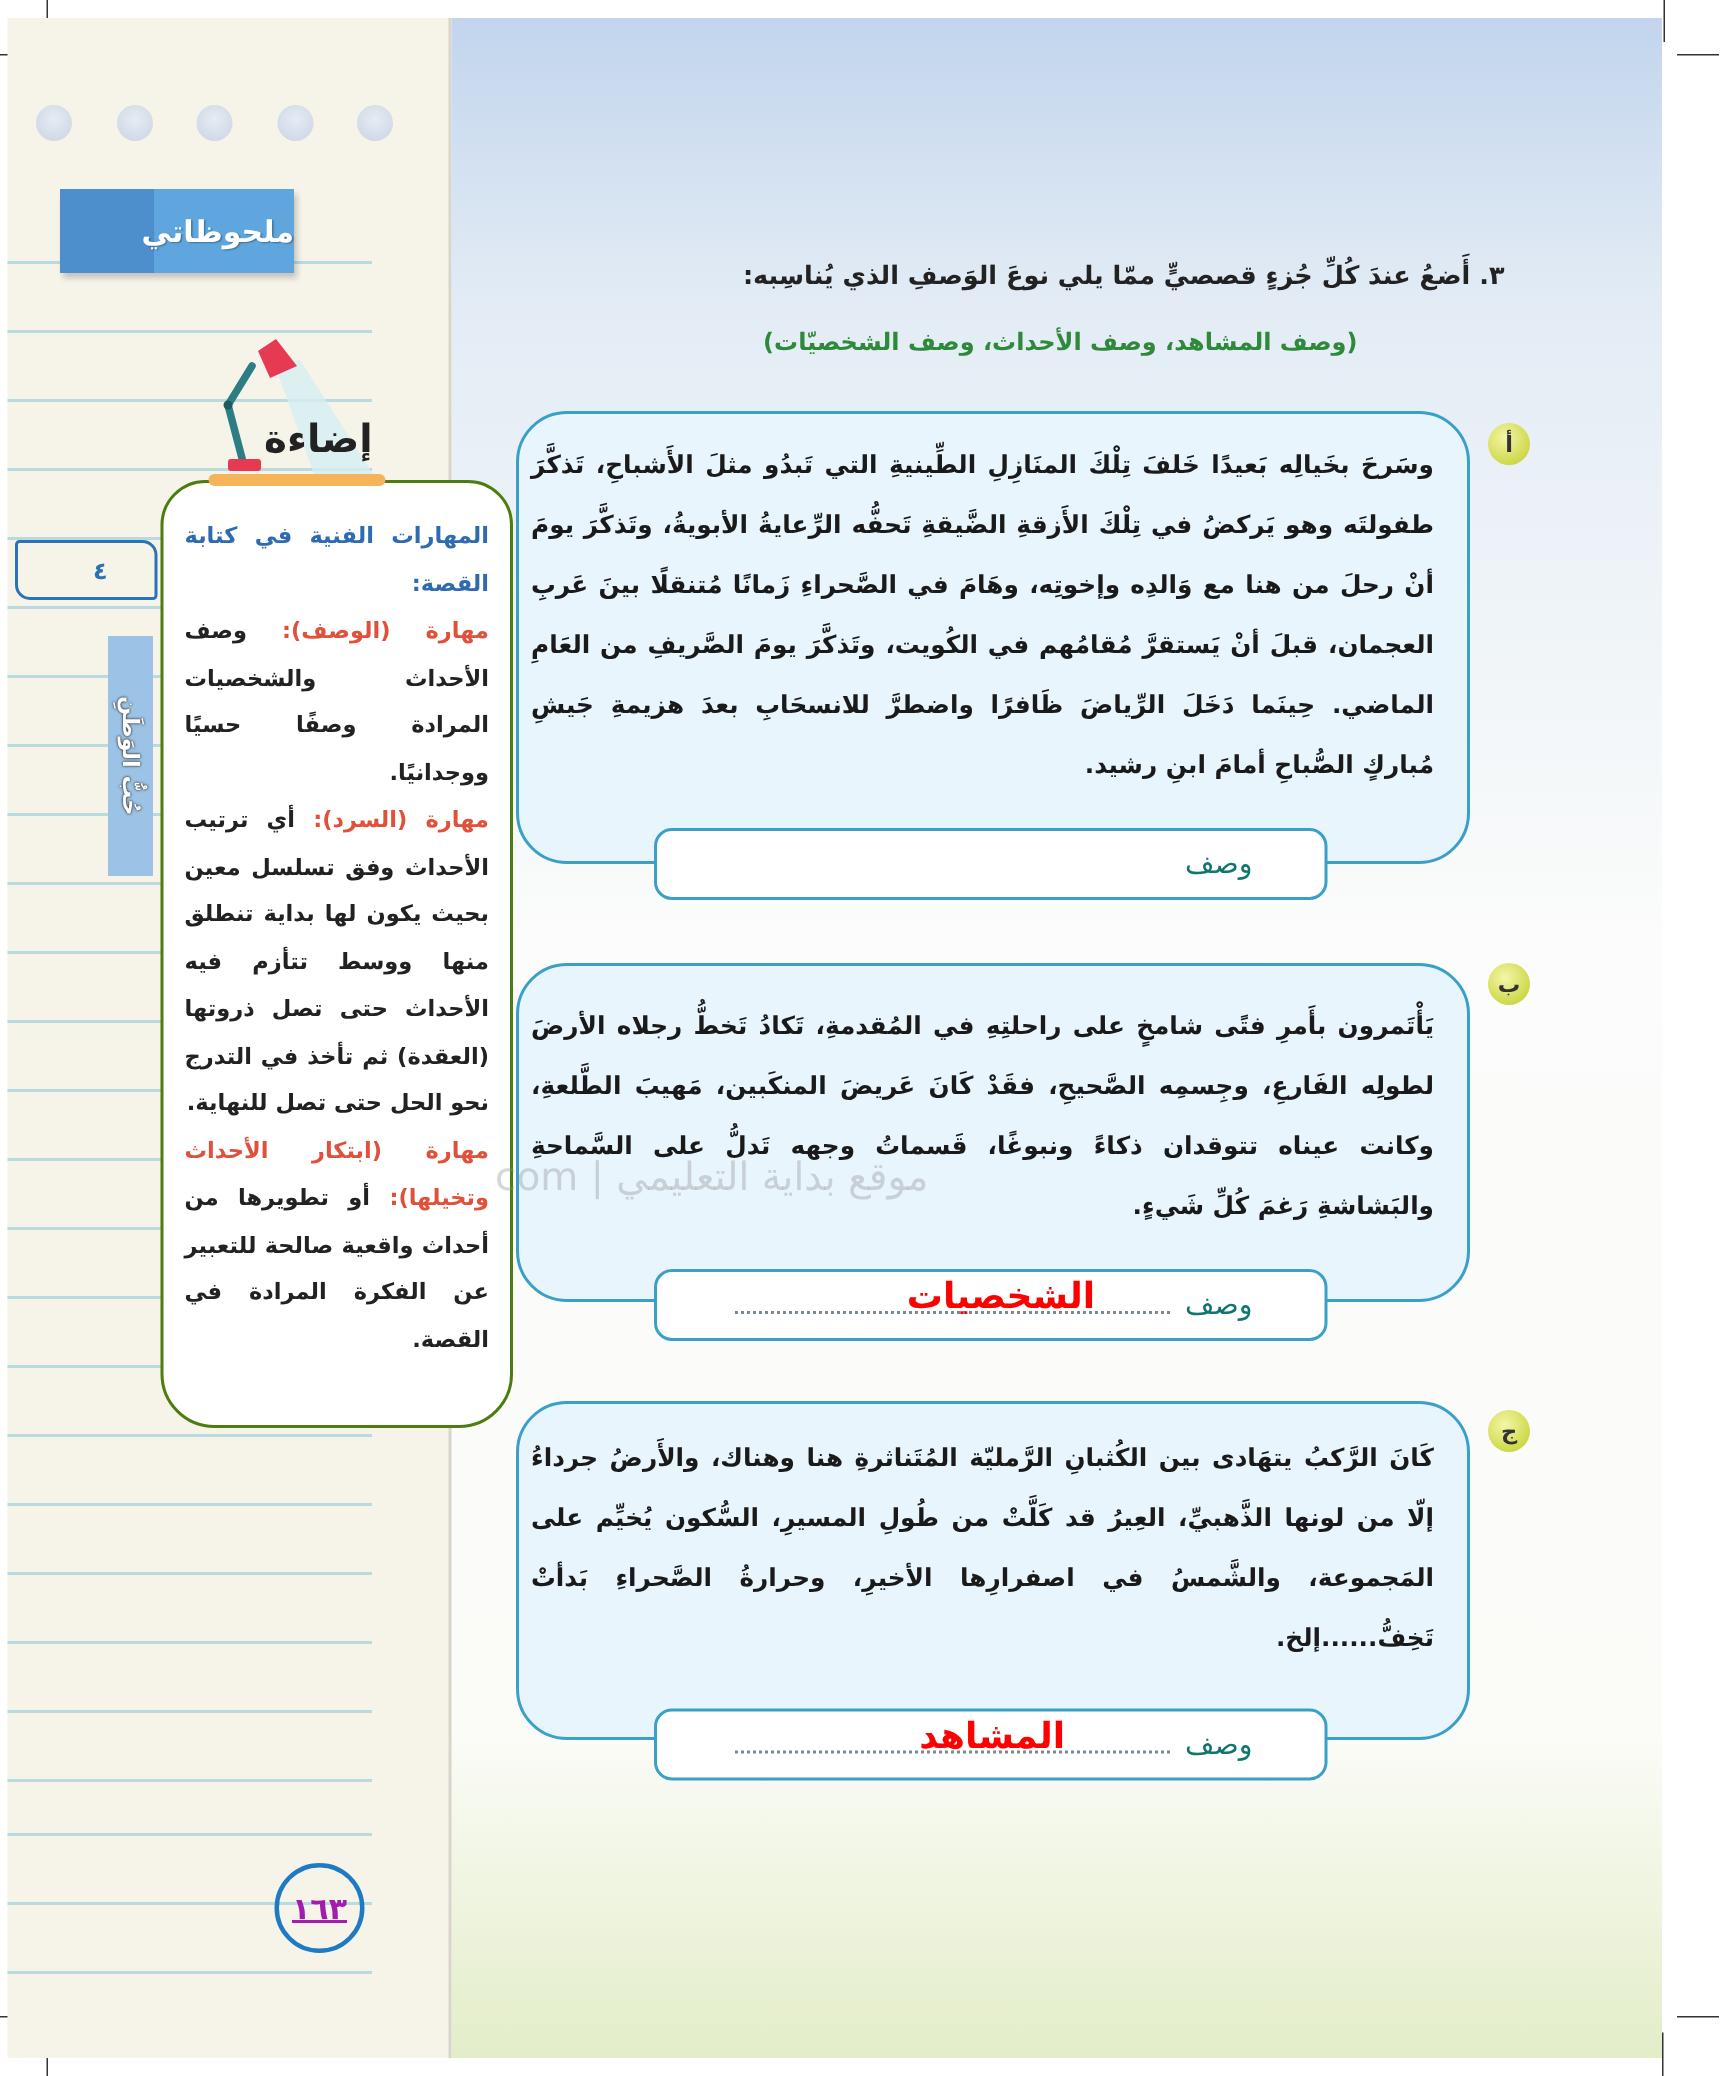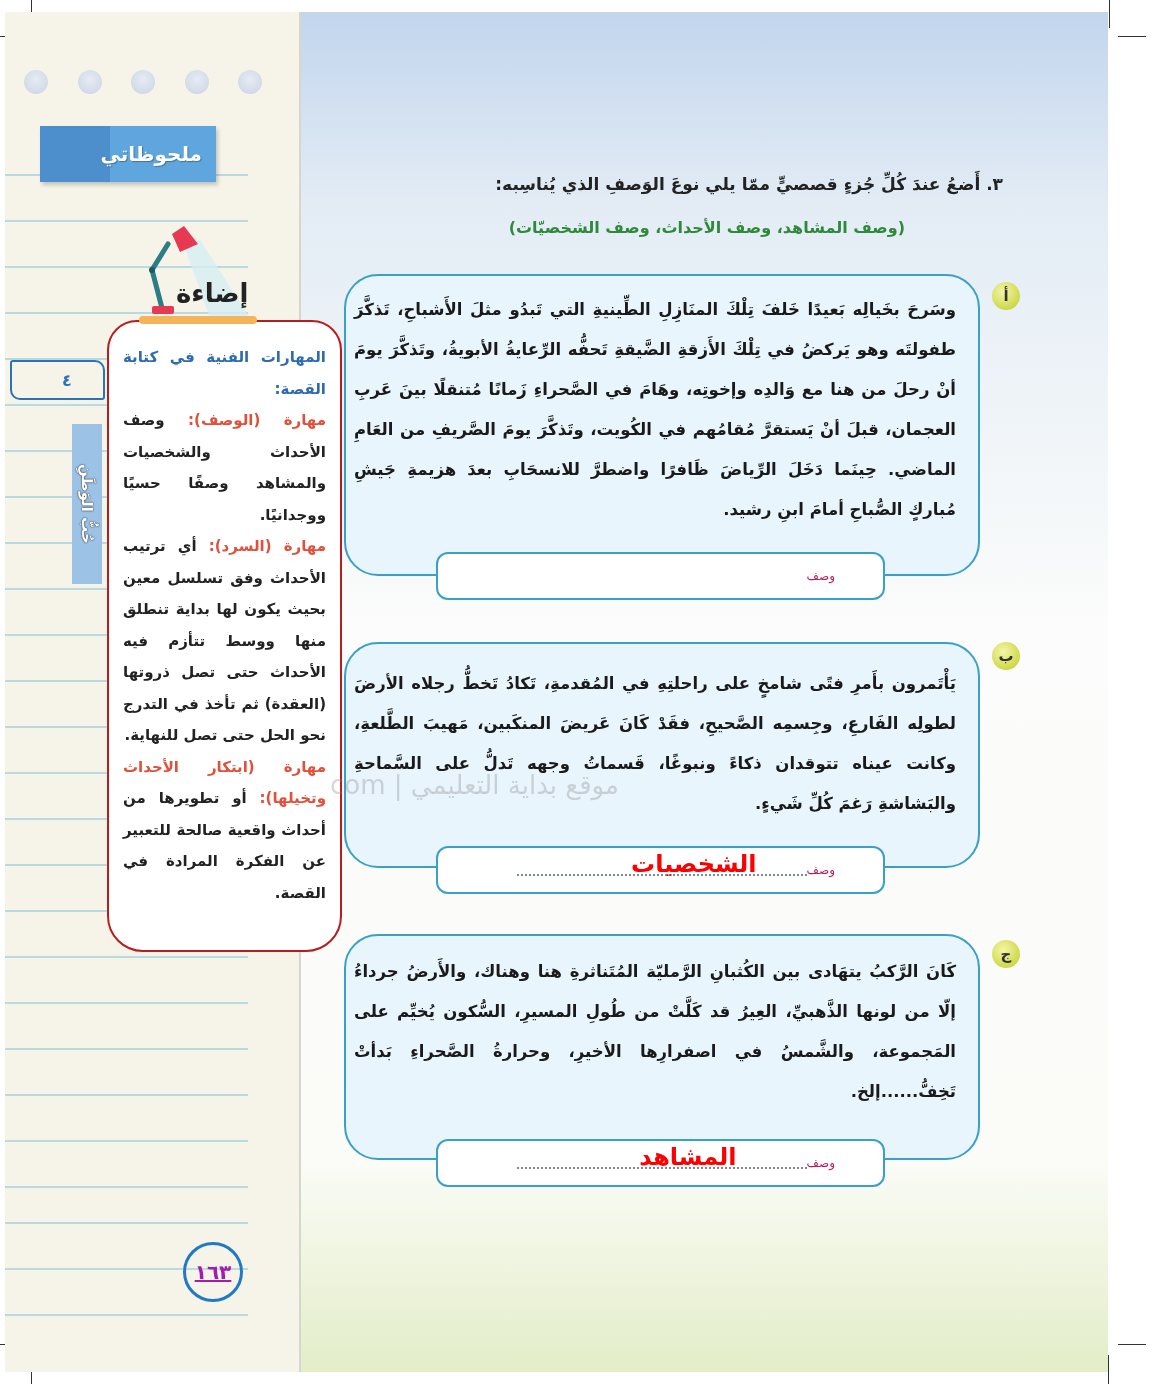--- a/index.html
+++ b/index.html
@@ -13,34 +13,34 @@
   .notes-panel {
     position: absolute; left: 5px; top: 12px; width: 296px; height: 1360px;
     background: #f6f4e8;
     border-right: 2px solid #d8d6cc;
   }
   .hole { position: absolute; top: 58px; width: 24px; height: 24px; border-radius: 50%;
     background: radial-gradient(circle at 50% 40%, #e6ecf4 0%, #c9d3e2 100%); }
   .rule { position: absolute; left: 0; width: 243px; height: 2px; background: #b9dbe0; }
 
   .notes-tab {
-    position: absolute; left: 40px; top: 126px; width: 176px; height: 56px;
+    position: absolute; left: 40px; top: 126px; width: 156px; height: 56px;
     background: linear-gradient(90deg, #4d8fcc 0%, #4d8fcc 40%, #5ea6dd 40%, #5ea6dd 100%);
     box-shadow: 2px 3px 4px rgba(0,0,0,0.2);
-    display: flex; align-items: center; justify-content: flex-end; padding-right: 14px;
+    display: flex; align-items: center; justify-content: flex-end; 
   }
   .notes-tab span { color: #fff; font-weight: bold; font-size: 20px; direction: rtl;
     text-shadow: 1px 1px 1px rgba(0,0,0,0.3); }
 
   .lamp { position: absolute; left: 140px; top: 222px; width: 120px; height: 100px; }
   .lamp-label { position: absolute; left: 176px; top: 278px; font-size: 26px; font-weight: bold; color: #222; direction: rtl; }
 
   .skills-card {
     position: absolute; left: 107px; top: 320px; width: 235px; height: 632px;
-    background: #fff; border: 2px solid #b91c1c; border-radius: 30px 30px 36px 36px;
+    background: #fff; border: 2px solid #4d7c0f; border-radius: 30px 30px 36px 36px;
     padding: 20px 14px 12px 14px; direction: rtl; text-align: justify;
   }
   .skills-card .bar { position: absolute; left: 30px; top: -6px; width: 118px; height: 8px;
     background: #f5b35a; border-radius: 4px; }
   .skills-card p { font-size: 15px; line-height: 31.5px; font-weight: bold; color: #222; }
   .skills-card .ttl { color: #2f6bb0; }
   .skills-card .red { color: #e0503a; }
 
   .unit-box {
     position: absolute; left: 10px; top: 360px; width: 95px; height: 40px;
@@ -88,21 +88,21 @@
     display: flex; align-items: center; justify-content: center;
     font-size: 15px; font-weight: bold; color: #333;
   }
 
   .answer-box {
     position: absolute; left: 436px; width: 449px; height: 48px;
     background: #fff; border: 2px solid #3aa0c8; border-radius: 12px;
     display: flex; align-items: center; justify-content: flex-start;
     padding-right: 48px; direction: rtl;
   }
-  .answer-box .lbl { font-size: 12px; color: #be185d; margin-left: 0; }
+  .answer-box .lbl { font-size: 19px; color: #0f766e; margin-left: 10px; }
   .answer-box .dots { flex: 0 0 auto; width: 290px; position: relative; height: 28px; }
   .answer-box .dots::before {
     content: ""; position: absolute; left: 0; right: 0; bottom: 8px;
     border-bottom: 2px dotted #7a8a92;
   }
   .answer-box .ans {
     position: absolute; top: -6px; font-size: 24px; font-weight: bold; color: #ff0000;
     white-space: nowrap;
   }
 
@@ -180,21 +180,21 @@
   <span>حُبُّ الوَطَنِ</span>
 </div>
 
 <div class="skills-card">
   <div class="bar"></div>
   <p>
     <span class="ttl">المهارات الفنية في كتابة القصة:</span>
   </p>
   <p>
     <span class="red">مهارة (الوصف):</span>
-    <span>وصف الأحداث والشخصيات والمشاهد وصفًا حسيًا ووجدانيًا.</span>
+    <span>وصف الأحداث والشخصيات المرادة وصفًا حسيًا ووجدانيًا.</span>
   </p>
   <p>
     <span class="red">مهارة (السرد):</span>
     <span>أي ترتيب الأحداث وفق تسلسل معين بحيث يكون لها بداية تنطلق منها ووسط تتأزم فيه الأحداث حتى تصل ذروتها (العقدة) ثم تأخذ في التدرج نحو الحل حتى تصل للنهاية.</span>
   </p>
   <p>
     <span class="red">مهارة (ابتكار الأحداث وتخيلها):</span>
     <span>أو تطويرها من أحداث واقعية صالحة للتعبير عن الفكرة المرادة في القصة.</span>
   </p>
 </div>

